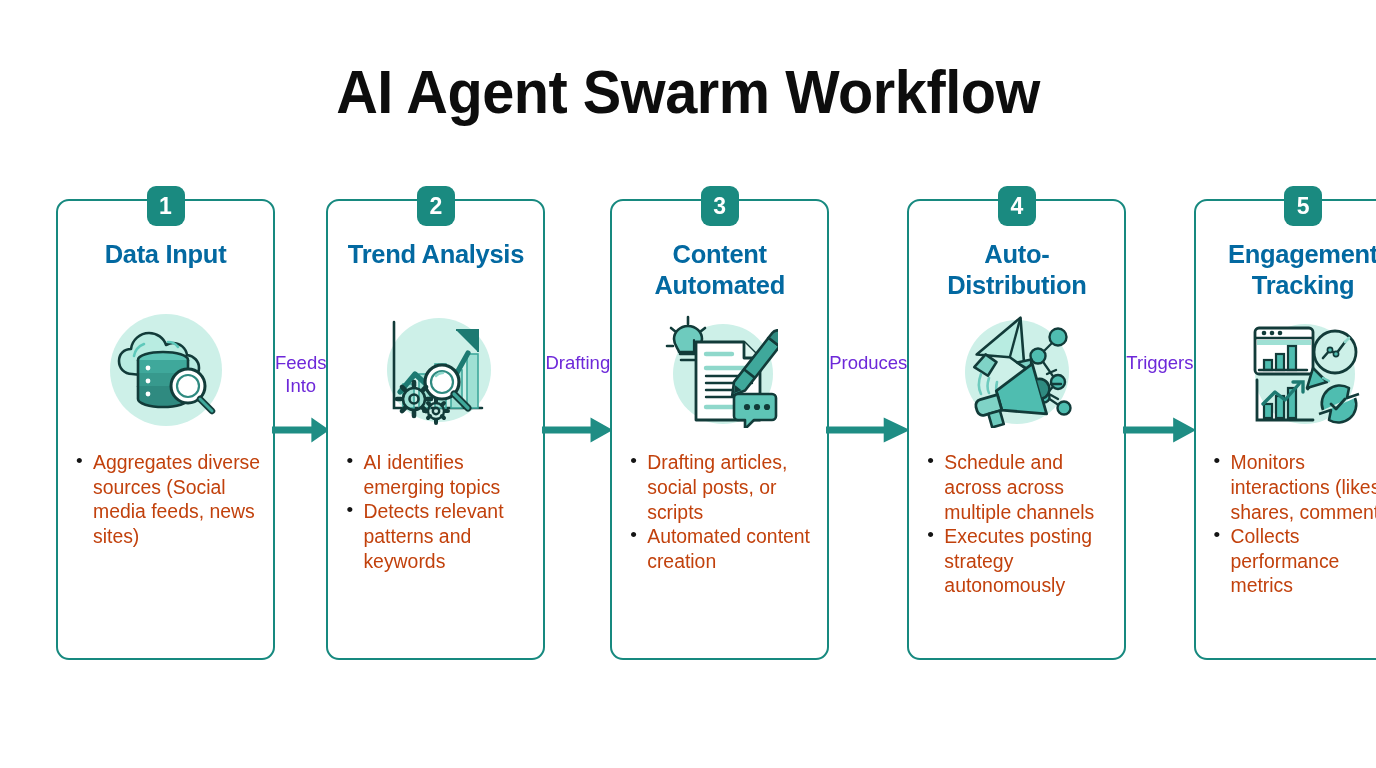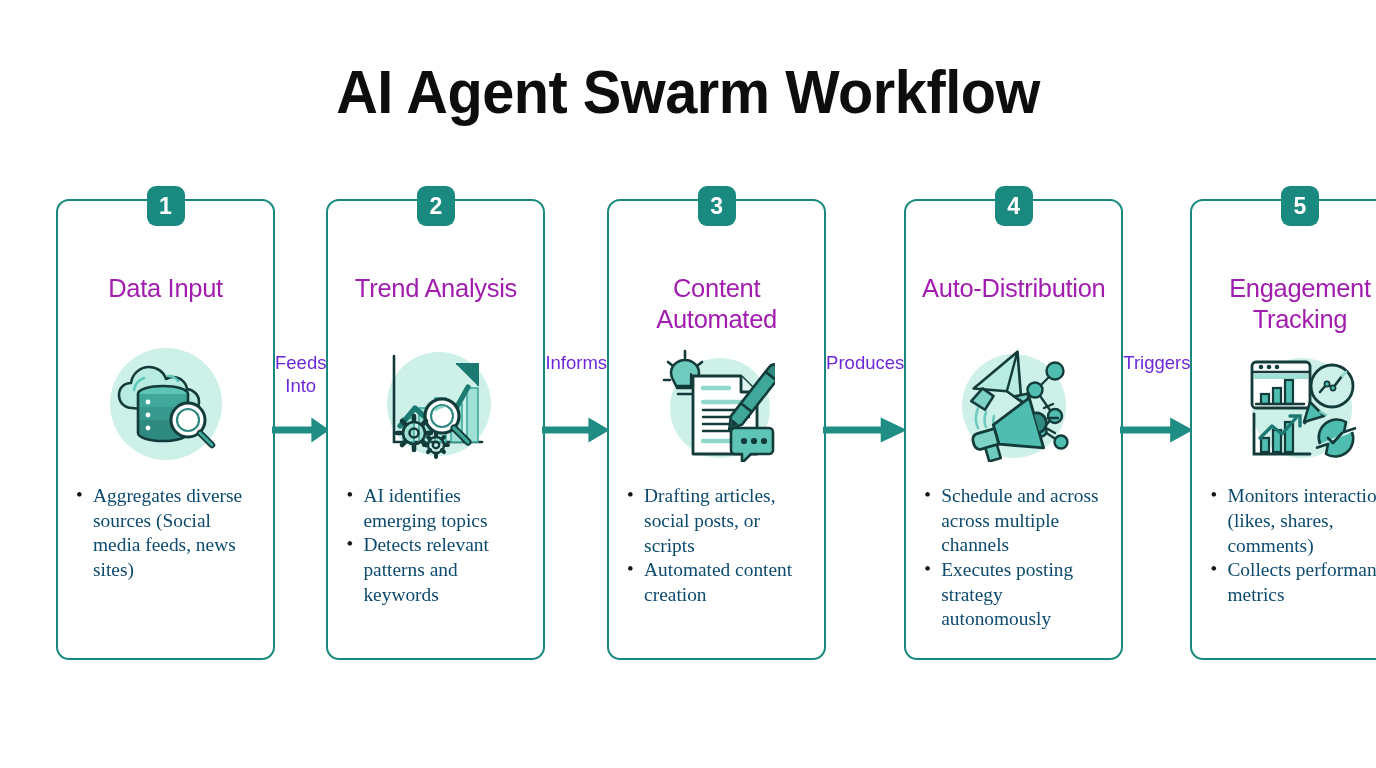--- a/index.html
+++ b/index.html
@@ -77,27 +77,26 @@
     color: #ffffff;
     font-size: 23px;
     font-weight: bold;
     line-height: 40px;
     text-align: center;
     font-family: "Liberation Sans", sans-serif;
   }
 
   .card-title {
     font-size: 25.5px;
-    font-weight: normal;
+    font-weight: bold;
     line-height: 1.22;
-    color: #a21caf;
+    color: #0369a1;
     text-align: center;
     letter-spacing: -0.3px;
     min-height: 62px;
-    margin-top: 34px;
   }
 
   .icon-wrap {
     margin-top: 11px;
     width: 116px;
     height: 116px;
     flex: 0 0 116px;
     display: flex;
     align-items: center;
     justify-content: center;
@@ -108,23 +107,22 @@
     margin-top: 22px;
     width: 100%;
     padding: 0 2px 0 7px;
     list-style: none;
   }
   .bullets li {
     position: relative;
     padding-left: 19px;
     font-size: 19.4px;
     line-height: 1.27;
-    color: #0c4a6e;
+    color: #c2410c;
     margin-bottom: 0px;
-    font-family: Liberation Serif, serif;
   }
   .bullets li::before {
     content: "\2022";
     position: absolute;
     left: 2px;
     top: -1px;
     font-size: 19px;
     color: #141414;
   }
 
@@ -238,21 +236,21 @@
           </g>
         </svg>
       </div>
       <ul class="bullets">
         <li>AI identifies emerging topics</li>
         <li>Detects relevant patterns and keywords</li>
       </ul>
     </div>
 
     <div class="connector">
-      <div class="conn-label">Informs</div>
+      <div class="conn-label">Drafting</div>
       <div class="conn-arrow">
         <svg viewBox="0 0 70 34" preserveAspectRatio="none">
           <path d="M0 13.5h48v-9L70 17l-22 12.5v-9H0z" fill="#1f8d84"></path>
         </svg>
       </div>
     </div>
 
     <div class="card">
       <div class="badge">3</div>
       <div class="card-title">Content Automated</div>

